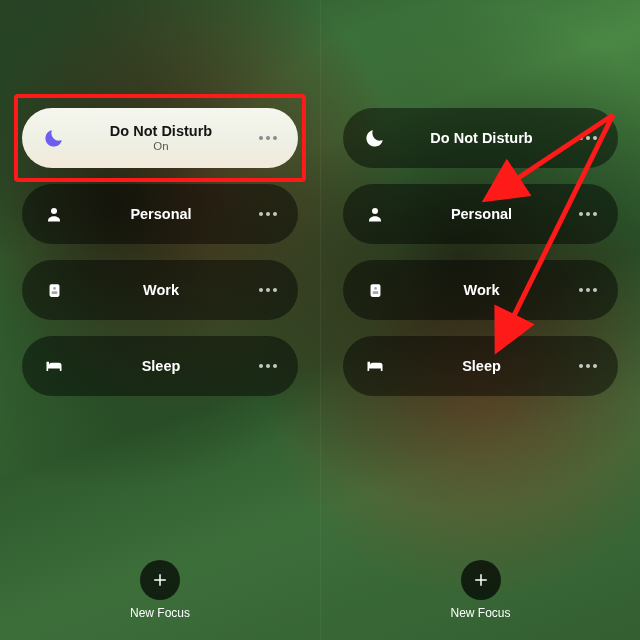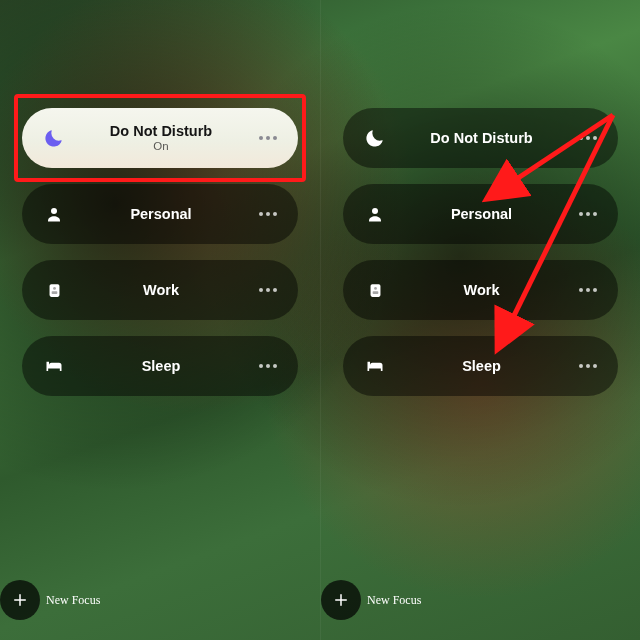--- a/index.html
+++ b/index.html
@@ -77,24 +77,23 @@
   .more span {
     width: 4px; height: 4px; border-radius: 50%;
     background: currentColor; opacity: 0.75;
   }
   .item.active .more span { background: #8a8a92; opacity: 1; }
 
   .new-focus {
     position: absolute;
     bottom: 20px;
     left: 0; right: 0;
-    display: flex; align-items: center;
+    display: flex; flex-direction: column; align-items: center;
     gap: 6px;
     color: #fff;
-    font-family: Liberation Serif, serif;
   }
   .plus-btn {
     width: 40px; height: 40px; border-radius: 50%;
     background: rgba(0,0,0,0.7);
     display: flex; align-items: center; justify-content: center;
   }
   .plus-btn svg { display:block; }
   .new-label { font-size: 12px; font-weight: 500; }
 
   

